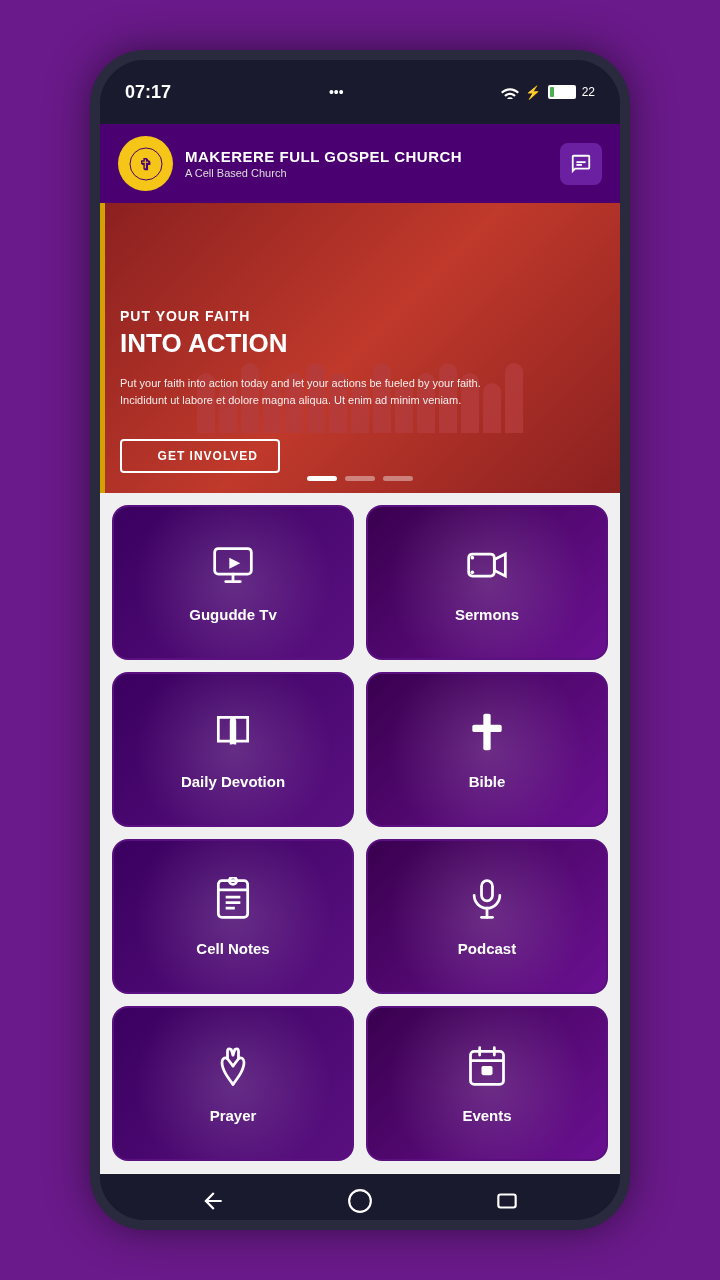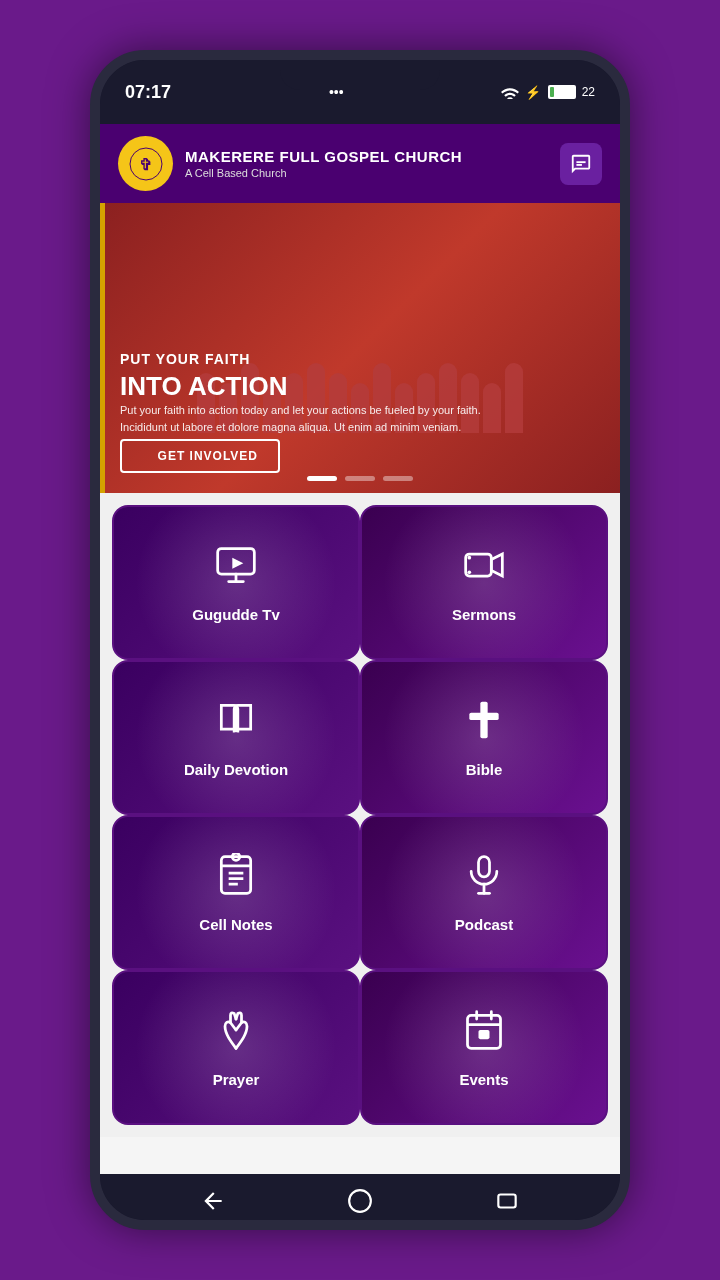--- a/index.html
+++ b/index.html
@@ -188,27 +188,27 @@
       font-weight: 600;
       text-transform: uppercase;
       letter-spacing: 1px;
       margin-bottom: 4px;
     }
     .hero-main-title {
       color: white;
       font-size: 26px;
       font-weight: 900;
       text-transform: uppercase;
-      margin-bottom: 0;
+      margin-bottom: 16px;
     }
     .hero-description {
       color: rgba(255,255,255,0.9);
       font-size: 11px;
       line-height: 1.5;
-      margin-bottom: 4px;
+      margin-bottom: 31px;
       max-width: 85%;
     }
     .get-involved-btn {
       background: transparent;
       border: 2px solid white;
       color: white;
       padding: 8px 20px;
       font-size: 12px;
       font-weight: bold;
       letter-spacing: 1px;
@@ -235,20 +235,21 @@
     .dot.active {
       background: white;
     }
 
     
     .menu-grid {
       background: #f0f0f0;
       padding: 12px;
       display: grid;
       grid-template-columns: 1fr 1fr;
+      gap: 12px;
     }
     .menu-card {
       background: #4a0070;
       border-radius: 16px;
       height: 155px;
       display: flex;
       flex-direction: column;
       align-items: center;
       justify-content: center;
       cursor: pointer;

